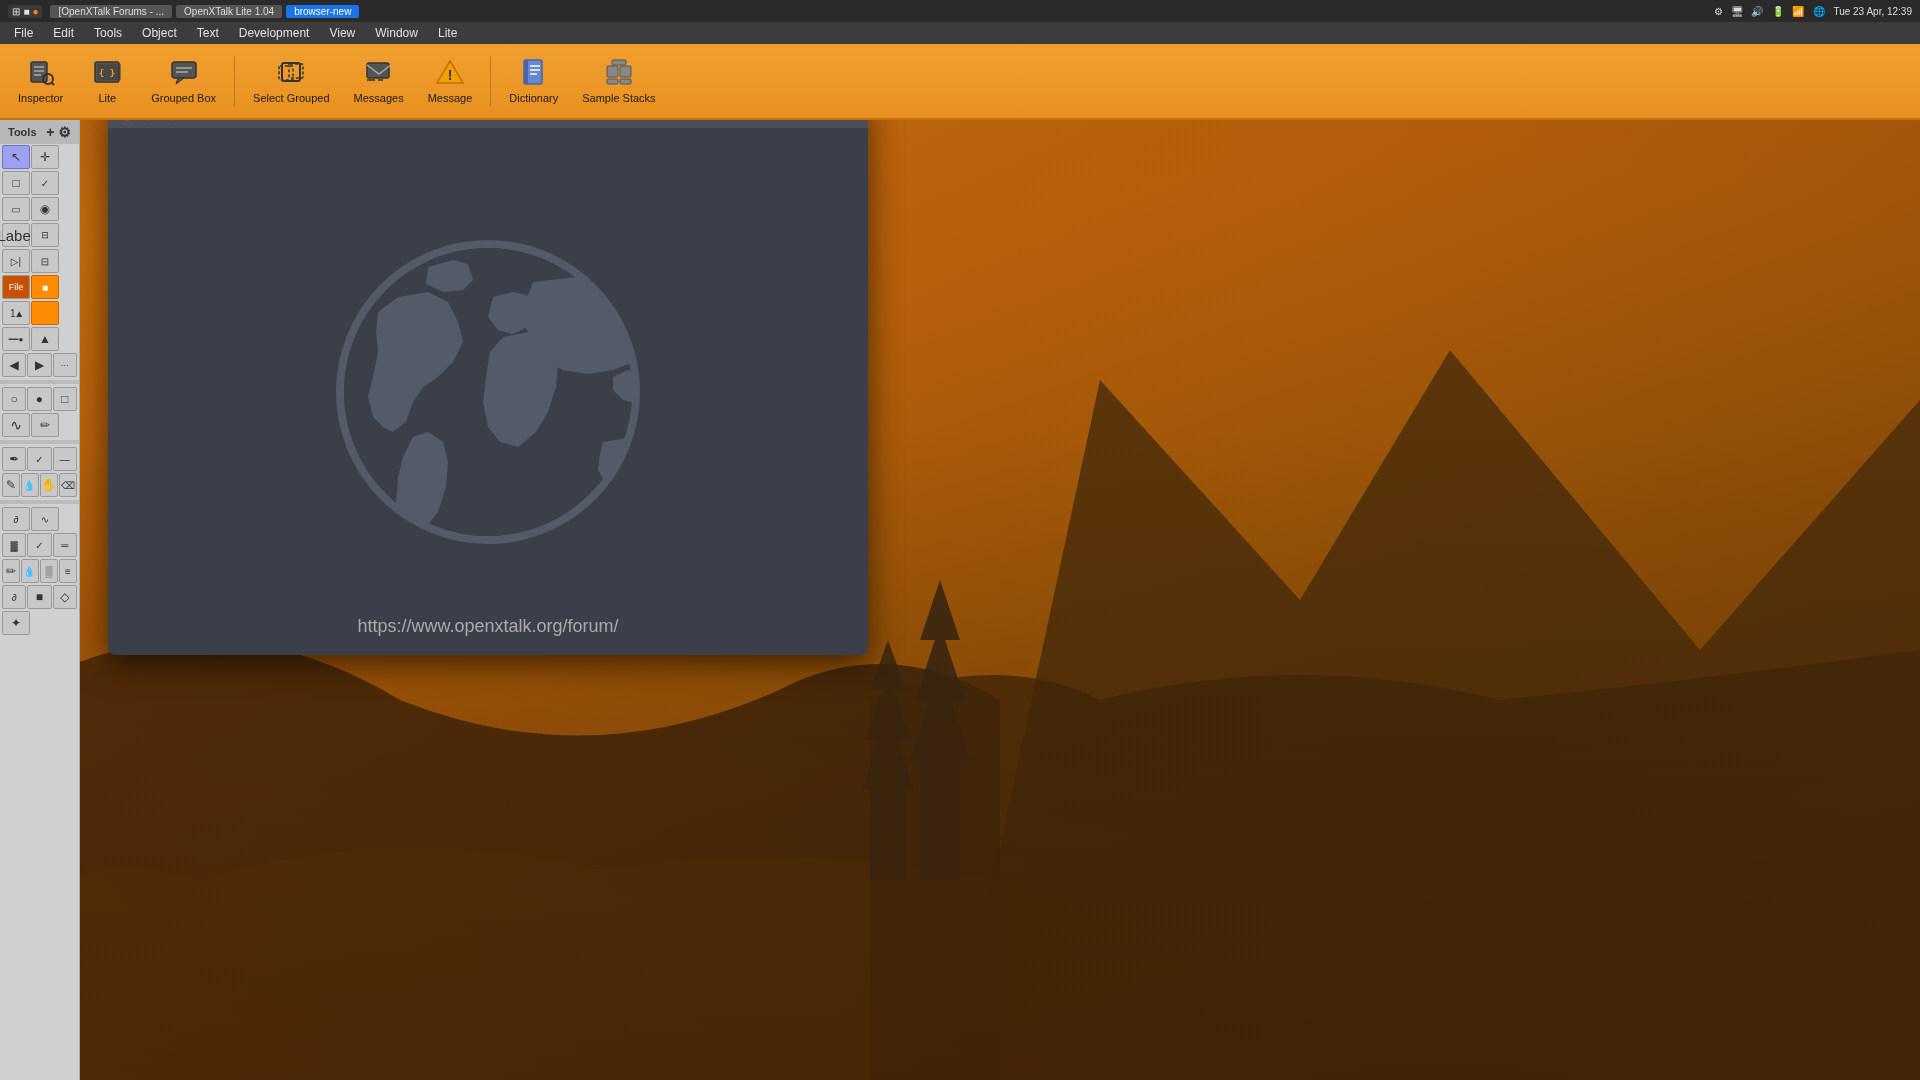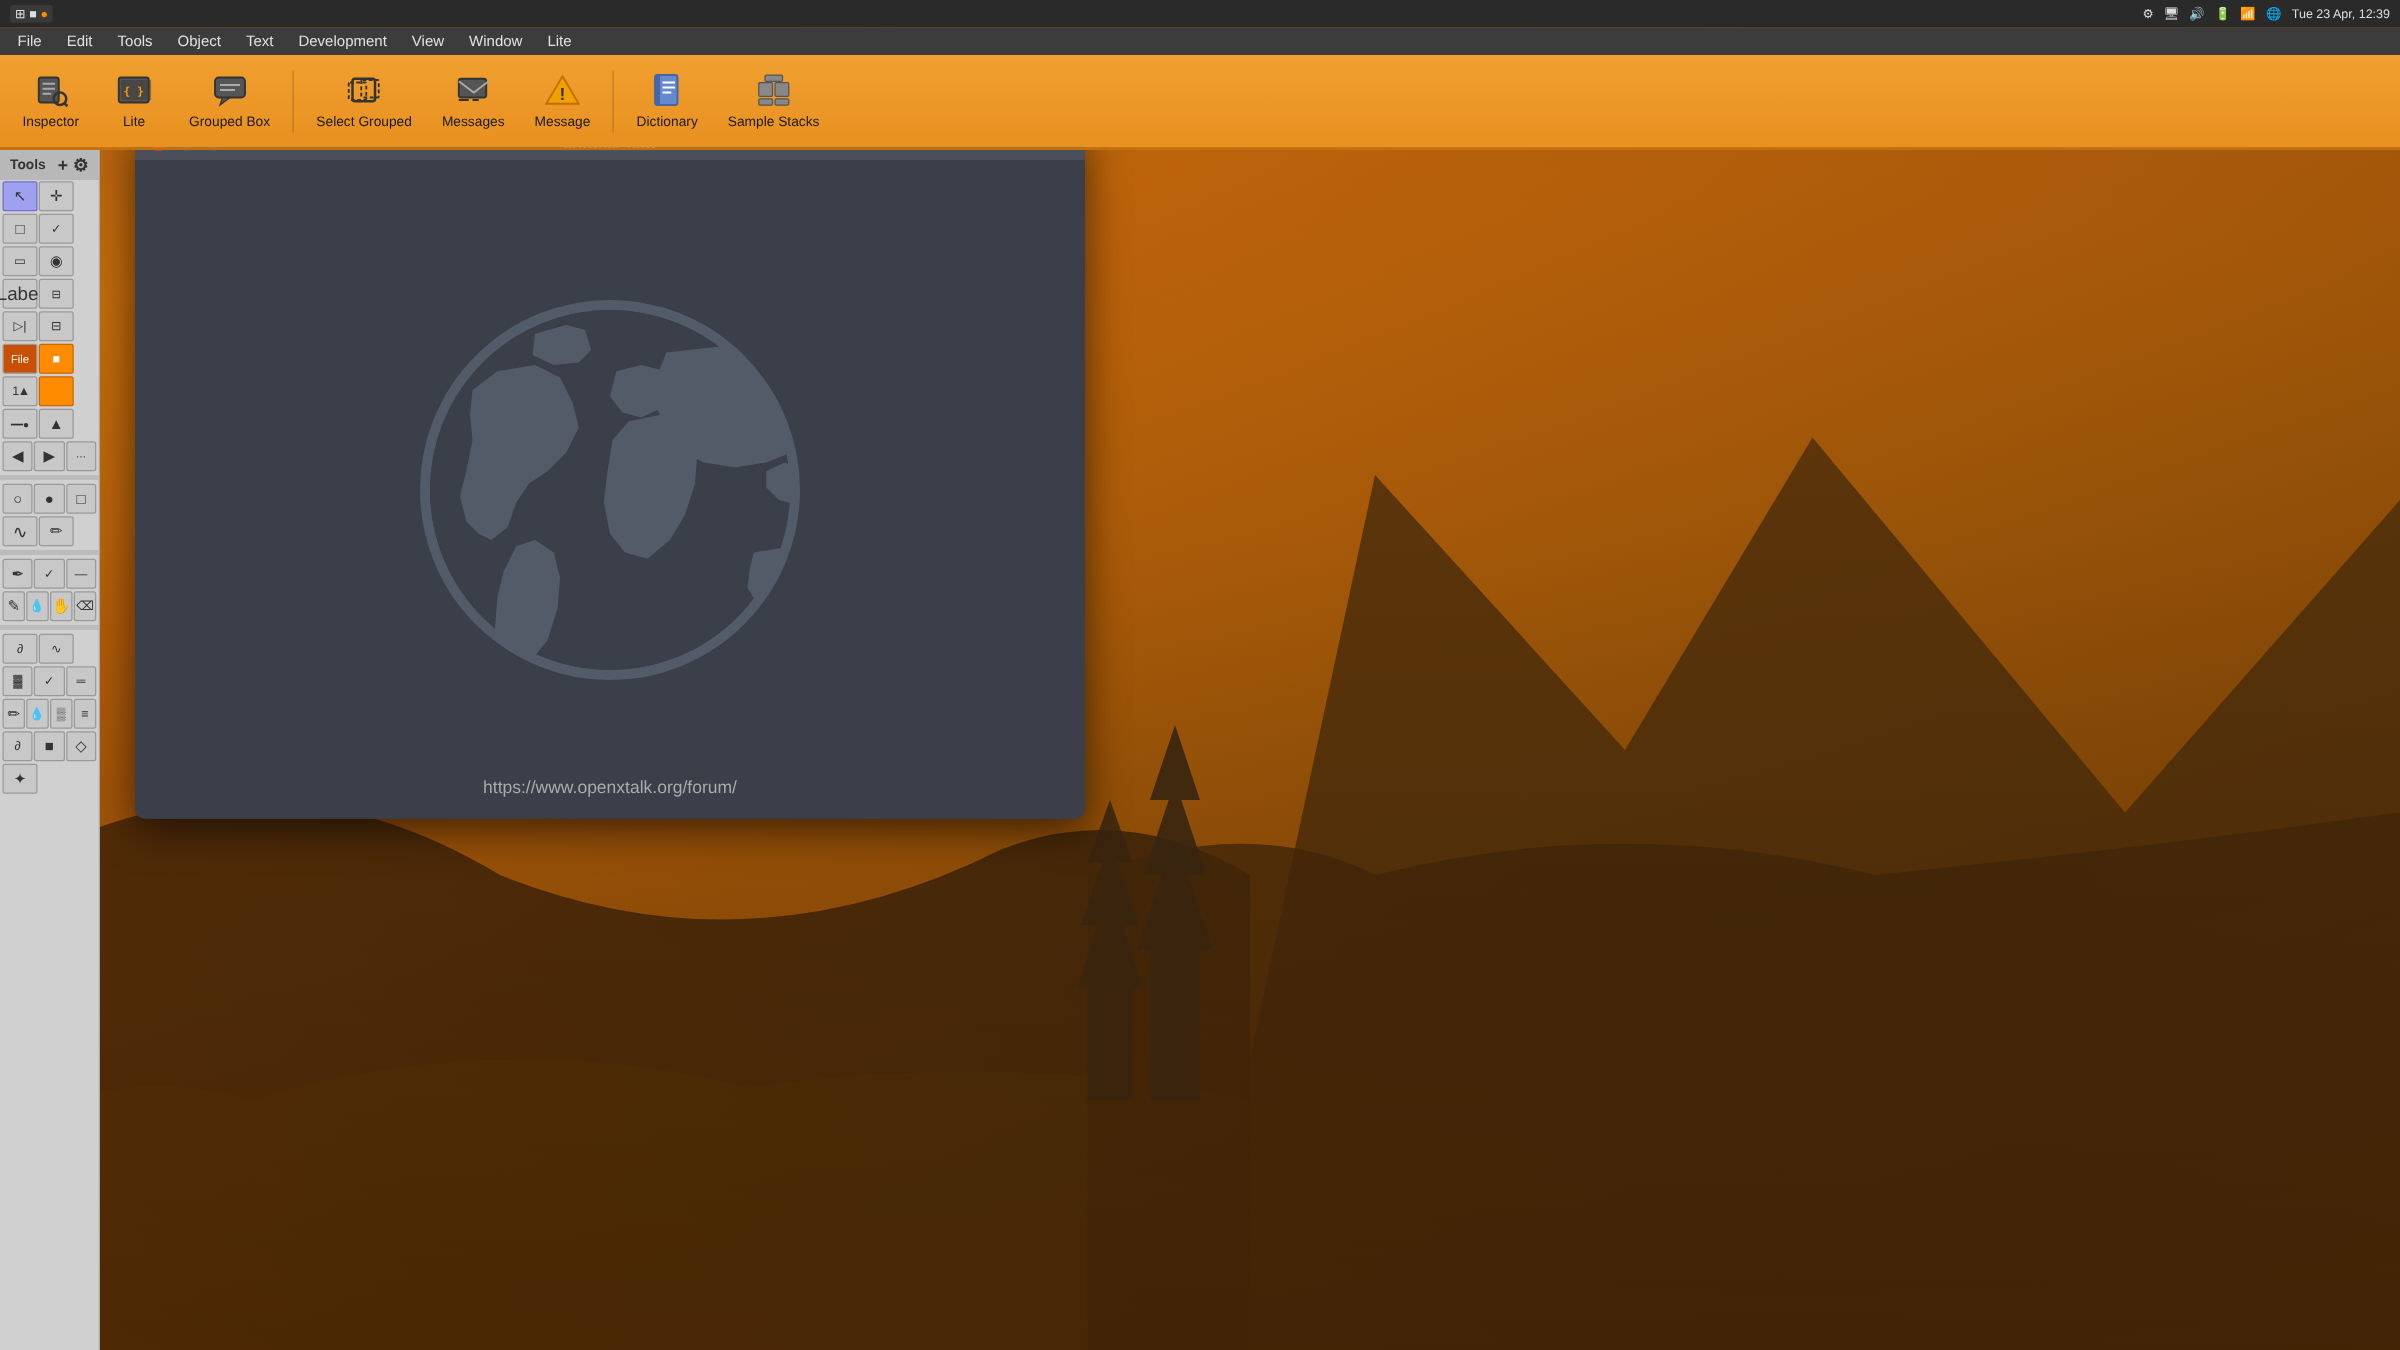--- a/index.html
+++ b/index.html
@@ -270,21 +270,21 @@
       display: flex;
       align-items: center;
       justify-content: center;
     }
 
     #browser-url {
       position: absolute;
       bottom: 18px;
       left: 50%;
       transform: translateX(-50%);
-      font-size: 14px;
+      font-size: 18px;
       color: #aaa;
       white-space: nowrap;
     }
 
     
     #taskbar-window-area {
       display: flex;
       align-items: center;
       gap: 4px;
       flex: 1;
@@ -360,20 +360,31 @@
 
 <div id="taskbar">
   <div id="taskbar-left">
 
     <div class="sys-icon-group">
       <span style="font-size:10px;">⊞</span>
       <span style="font-size:10px;">■</span>
       <span style="font-size:10px; color:#ff8c00;">●</span>
     </div>
   </div>
+  <div id="taskbar-window-area">
+    <div class="taskbar-win-btn">
+      <span>[OpenXTalk Forums - ...</span>
+    </div>
+    <div class="taskbar-win-btn">
+      <span>OpenXTalk Lite 1.04</span>
+    </div>
+    <div class="taskbar-win-btn active">
+      <span>browser-new</span>
+    </div>
+  </div>
   <div id="sys-area">
     <span>⚙</span>
     <span>🖥</span>
     <span>🔊</span>
     <span>🔋</span>
     <span>📶</span>
     <span>🌐</span>
     <span>Tue 23 Apr, 12:39</span>
   </div>
 </div>

